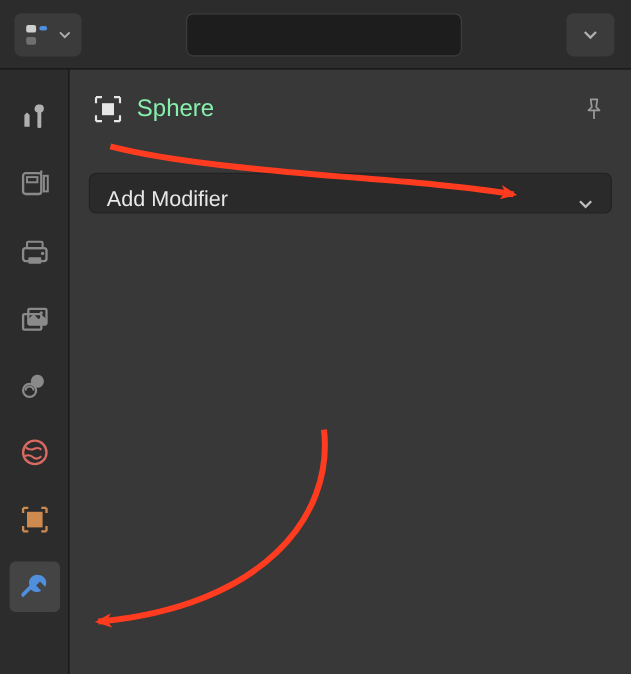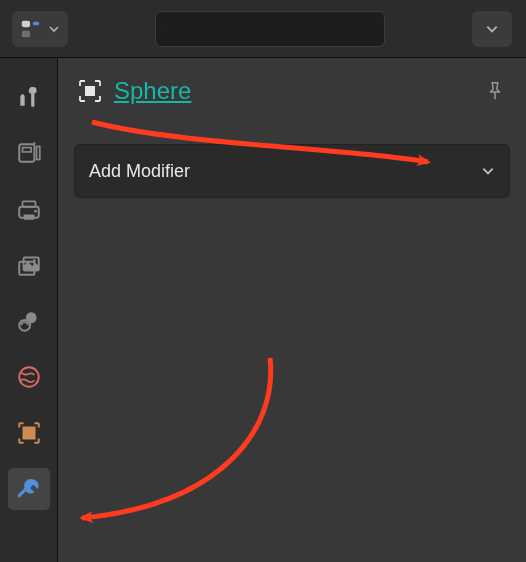--- a/index.html
+++ b/index.html
@@ -109,30 +109,30 @@
   }
   .obj-row {
     display: flex;
     align-items: center;
     height: 34px;
     gap: 12px;
     margin-bottom: 36px;
     padding: 0 4px;
   }
   .obj-row .mesh-icon { width: 24px; height: 24px; }
-  .obj-row .name { color: #14b8a6; font-size: 24px; flex: 1; text-decoration: underline; }
+  .obj-row .name { color: #86efac; font-size: 20px; flex: 1; }
   .obj-row .pin { width: 22px; height: 22px; }
 
   .add-mod {
-    height: 54px;
+    height: 34px;
     background: #2a2a2a;
     border: 1px solid #222;
     border-radius: 6px;
     display: flex;
-    align-items: center;
+    align-items: flex-end;
     padding: 0 14px;
     color: #e8e8e8;
     font-size: 18px;
   }
   .add-mod .lbl { flex: 1; }
   .add-mod svg { width: 14px; height: 14px; }
 
   
   .arrows {
     position: absolute;

